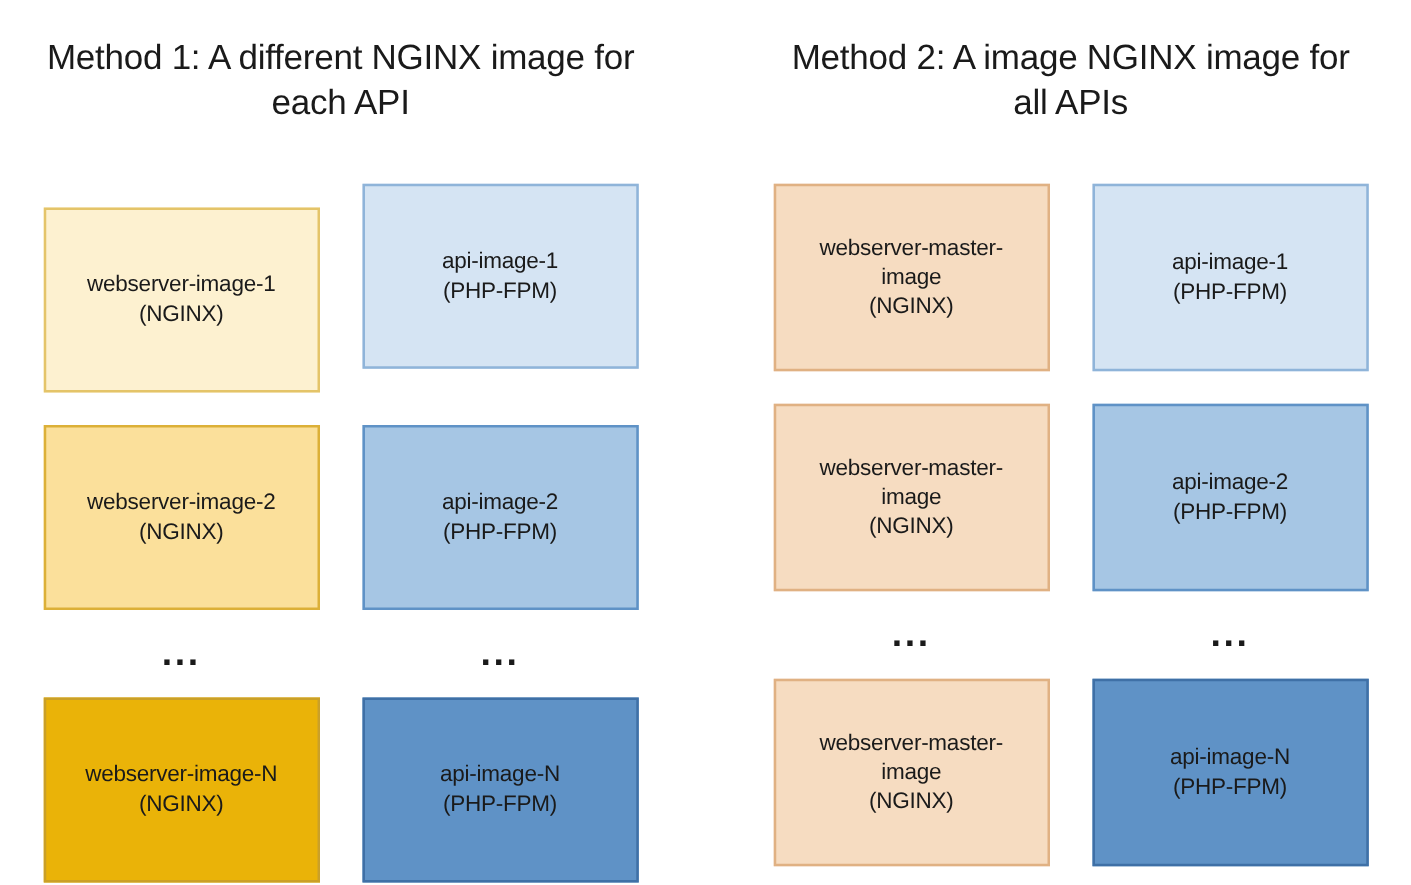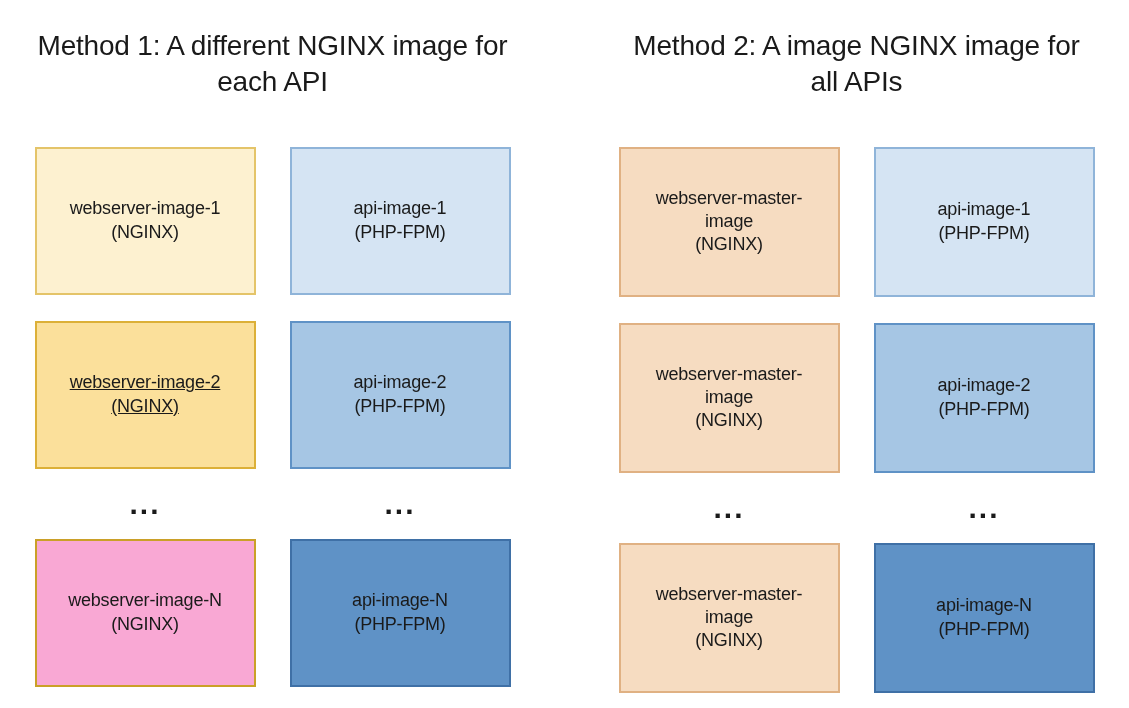--- a/index.html
+++ b/index.html
@@ -79,48 +79,48 @@
 </head>
 <body>
 
 <div class="cols">
 
   <div class="method">
     <h2 class="method-title">Method 1: A different NGINX image for each API</h2>
     <div class="rows">
 
       <div class="row">
-        <div class="box" style="background:#fdf1d0;border-color:#e4c469;">
+        <div class="box" style="background:#fdf1d0;border-color:#e4c469;margin-top:19px;">
           <span>webserver-image-1</span>
           <span>(NGINX)</span>
         </div>
         <div class="box" style="background:#d5e4f3;border-color:#8fb4d9;">
           <span>api-image-1</span>
           <span>(PHP-FPM)</span>
         </div>
       </div>
 
       <div class="row">
-        <div class="box" style="background:#fbe09b;border-color:#dcb038;text-decoration:underline;">
+        <div class="box" style="background:#fbe09b;border-color:#dcb038;">
           <span>webserver-image-2</span>
           <span>(NGINX)</span>
         </div>
         <div class="box" style="background:#a6c6e4;border-color:#5f92c6;">
           <span>api-image-2</span>
           <span>(PHP-FPM)</span>
         </div>
       </div>
 
       <div class="dotsrow">
         <div class="dots">...</div>
         <div class="dots">...</div>
       </div>
 
       <div class="row">
-        <div class="box" style="background:#f9a8d4;border-color:#caa028;">
+        <div class="box" style="background:#eab308;border-color:#caa028;">
           <span>webserver-image-N</span>
           <span>(NGINX)</span>
         </div>
         <div class="box" style="background:#5f92c6;border-color:#3f70a6;">
           <span>api-image-N</span>
           <span>(PHP-FPM)</span>
         </div>
       </div>
 
     </div>

